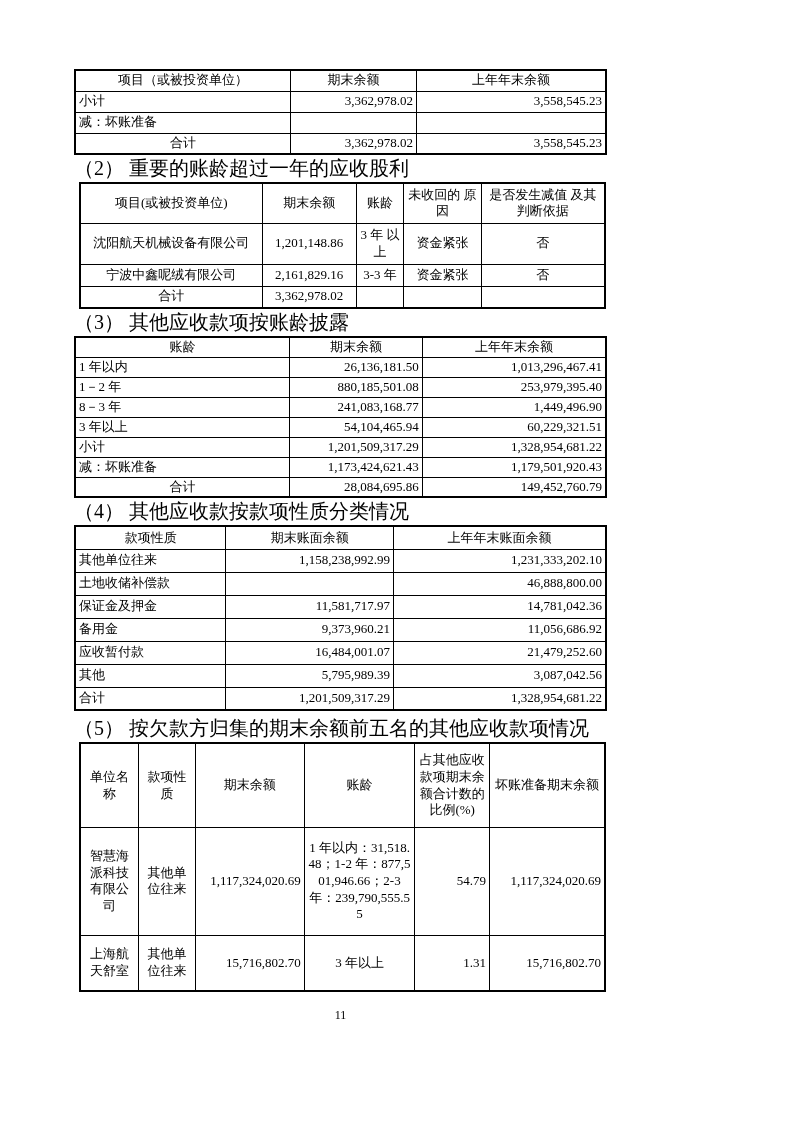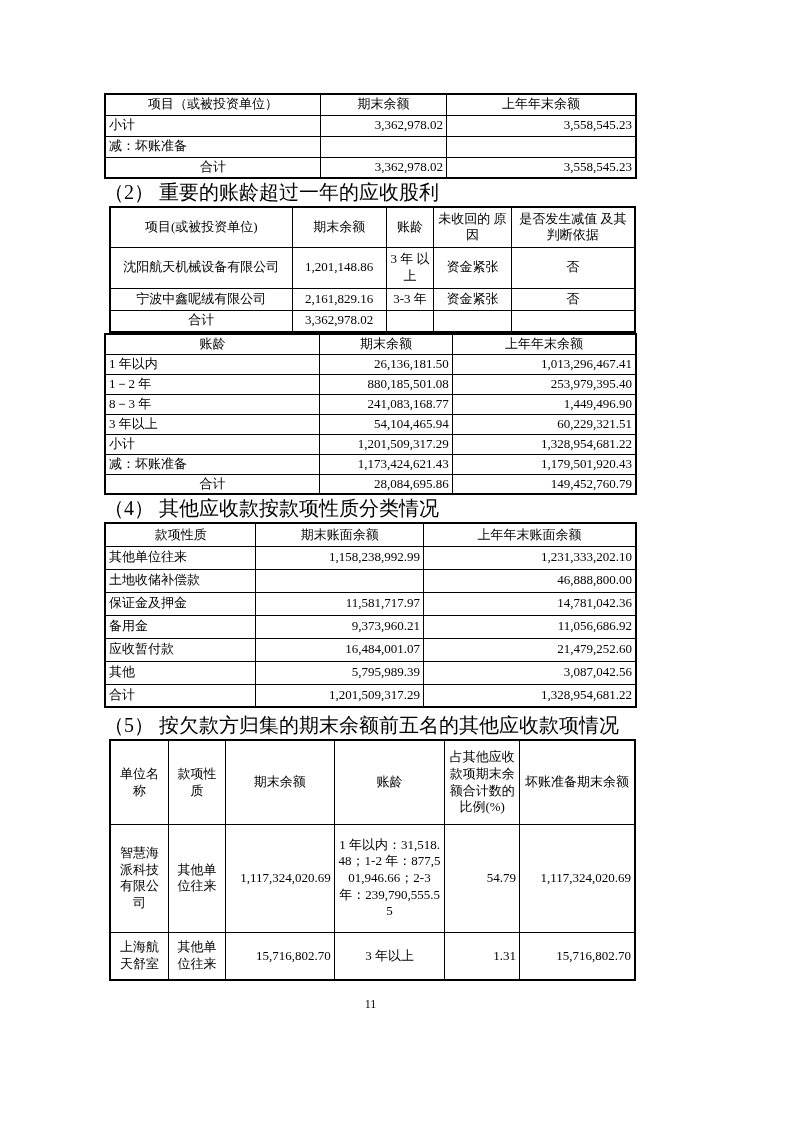--- a/index.html
+++ b/index.html
@@ -4,22 +4,22 @@
 <style>
   * { box-sizing: border-box; }
   html, body { margin: 0; padding: 0; }
   body {
     width: 793px; height: 1122px;
     background: #ffffff; color: #000;
     font-family: "Liberation Serif", "DejaVu Serif", serif;
     overflow: hidden;
   }
   .content {
-    padding-top: 93px;
-    margin-left: 104px;
+    padding-top: 69px;
+    margin-left: 74px;
     width: 533px;
   }
   h3.sec {
     font-size: 20px; font-weight: normal;
     margin: 4px 0 4px 0; line-height: 19px;
     white-space: nowrap;
     font-family: Liberation Serif, serif;
   }
   table {
     border-collapse: collapse; width: 533px; table-layout: fixed;
@@ -48,21 +48,21 @@
   
   .t4 col:nth-child(1){width:28.4%} .t4 col:nth-child(2){width:31.6%} .t4 col:nth-child(3){width:40.0%}
   .t4 td:first-child { text-align: left; }
   .t4 td:nth-child(n+2) { text-align: right; }
   .t4 tr { height: 23px; }
   
   .t5 col:nth-child(1){width:11.1%} .t5 col:nth-child(2){width:10.9%} .t5 col:nth-child(3){width:20.7%}
   .t5 col:nth-child(4){width:21.1%} .t5 col:nth-child(5){width:14.2%} .t5 col:nth-child(6){width:22.0%}
   .t5 td:nth-child(1), .t5 td:nth-child(2), .t5 td:nth-child(4) { text-align: center; }
   .t5 td:nth-child(3), .t5 td:nth-child(5), .t5 td:nth-child(6) { text-align: right; }
-  .t5 tr.hdr { height: 84px; } .t5 tr.r1 { height: 108px; } .t5 tr.r2 { height: 48px; }
+  .t5 tr.hdr { height: 84px; } .t5 tr.r1 { height: 108px; } .t5 tr.r2 { height: 56px; }
   td.tc { text-align: center !important; }
   .footer {
     text-align: center; margin-top: 16px;
     font-size: 12px; font-family: "Liberation Serif", serif;
   }
 </style>
 </head>
 <body>
 
 <div class="content">
@@ -131,20 +131,21 @@
     <tr class="std">
       <td>合计</td>
       <td>3,362,978.02</td>
       <td></td>
       <td></td>
       <td></td>
     </tr>
   </tbody>
     </table>
 
+  <h3 class="sec">（3） 其他应收款项按账龄披露</h3>
   <table class="t3">
     <colgroup>
         <col>
         <col>
         <col>
       </colgroup>
     <tbody>
         <tr>
       <th>账龄</th>
       <th>期末余额</th>

